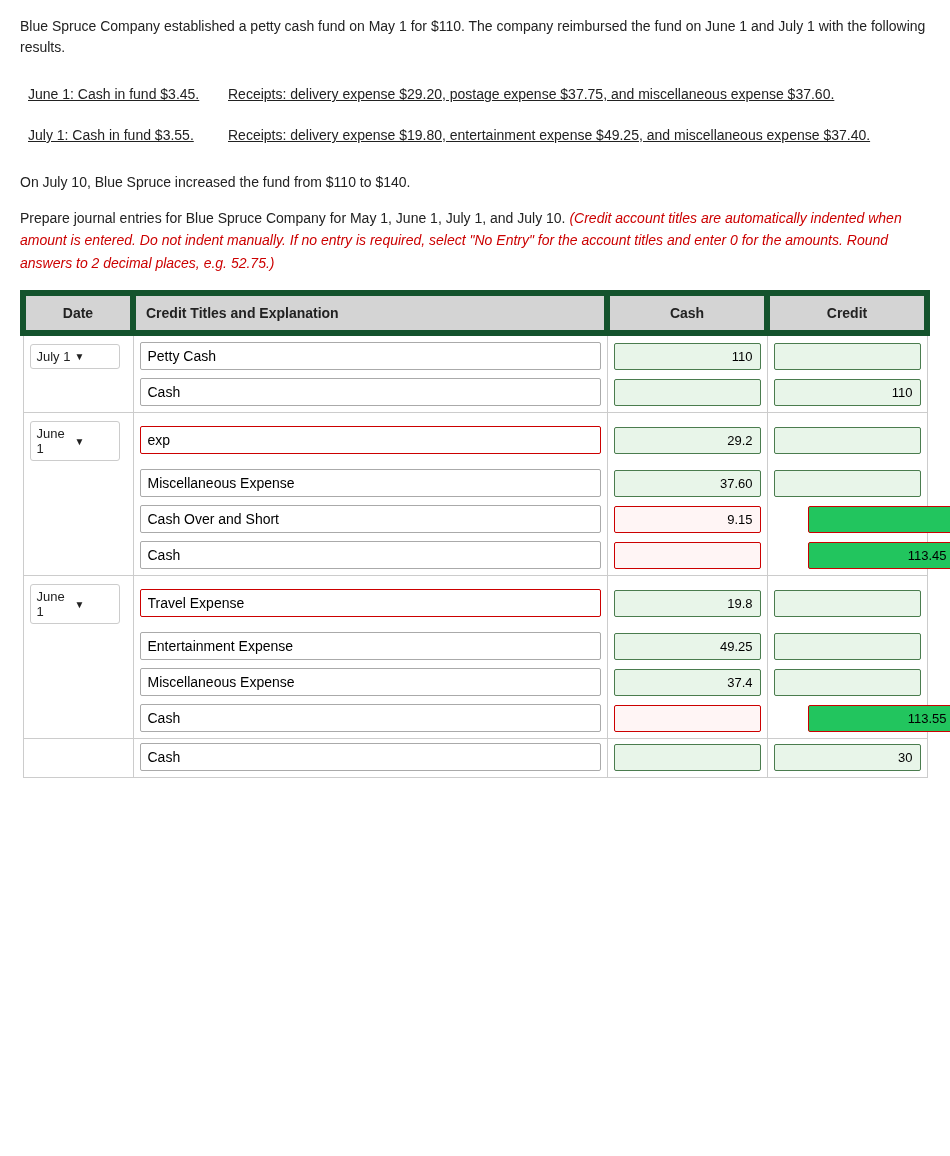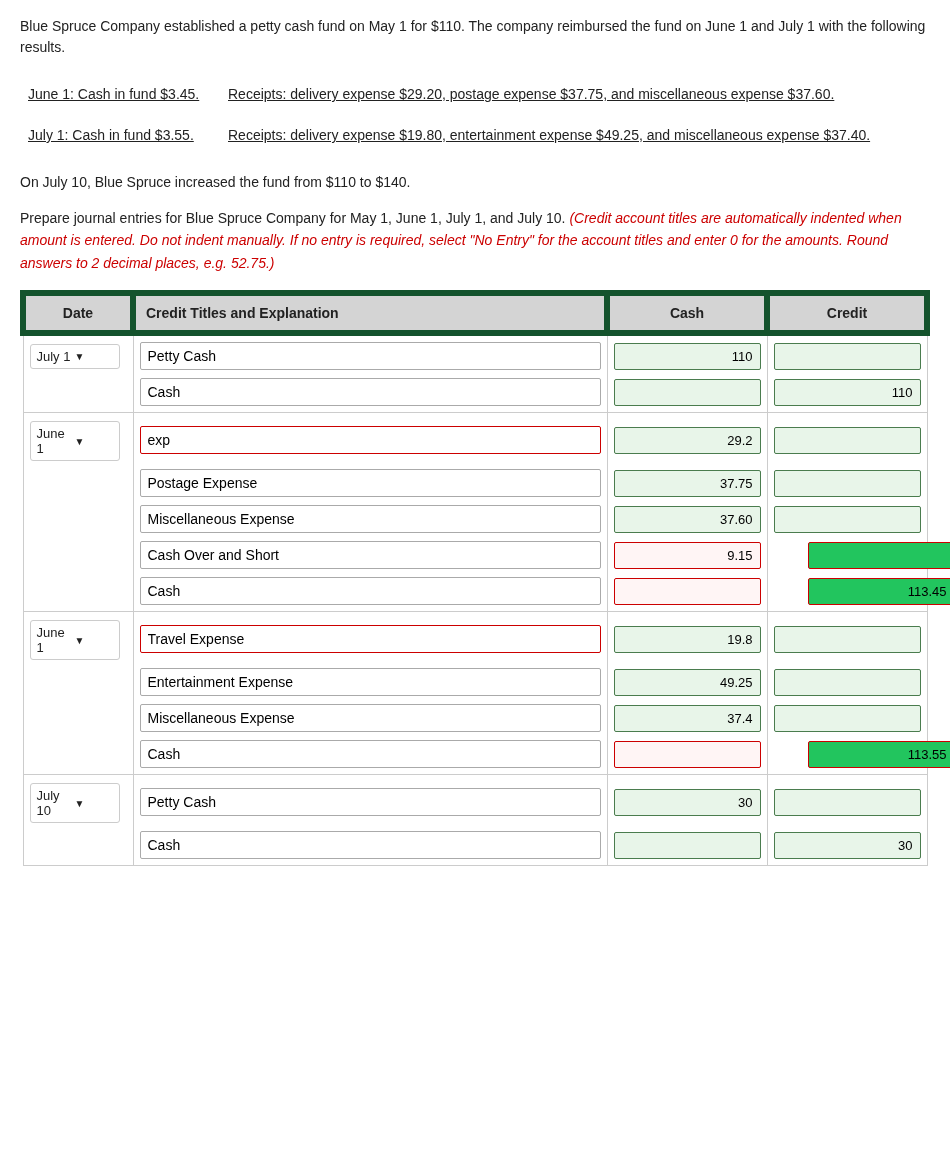--- a/index.html
+++ b/index.html
@@ -186,26 +186,20 @@
             <span>June 1</span>
             <span class="chevron">▼</span>
           </div>
         </td>
         <td><input type="text" class="inp-acct red" value="exp" style=""></td>
         <td><input type="text" class="inp-debit" value="29.2" style=""></td>
         <td><input type="text" class="inp-credit" style=""></td>
       </tr>
       <tr class="entry-row">
         <td class="td-date"></td>
-        <td><input type="text" class="inp-acct" value="Postage Expense" style=""></td>
-        <td><input type="text" class="inp-debit" value="37.75" style=""></td>
-        <td><input type="text" class="inp-credit" style=""></td>
-      </tr>
-      <tr class="entry-row">
-        <td class="td-date"></td>
         <td><input type="text" class="inp-acct" value="Miscellaneous Expense" style=""></td>
         <td><input type="text" class="inp-debit" value="37.60" style=""></td>
         <td><input type="text" class="inp-credit" style=""></td>
       </tr>
       <tr class="entry-row">
         <td class="td-date"></td>
         <td><input type="text" class="inp-acct" value="Cash Over and Short" style=""></td>
         <td><input type="text" class="inp-debit red" value="9.15" style=""></td>
         <td><input type="text" class="inp-credit red" style=""></td>
       </tr>
@@ -237,31 +231,20 @@
         <td><input type="text" class="inp-acct" value="Miscellaneous Expense" style=""></td>
         <td><input type="text" class="inp-debit" value="37.4" style=""></td>
         <td><input type="text" class="inp-credit" style=""></td>
       </tr>
       <tr class="entry-row entry-row-last">
         <td class="td-date"></td>
         <td><input type="text" class="inp-acct" value="Cash" style=""></td>
         <td><input type="text" class="inp-debit red" style=""></td>
         <td><input type="text" class="inp-credit red" value="113.55" style=""></td>
       </tr>
-      <tr class="entry-row entry-row-first">
-        <td class="td-date">
-          <div class="date-select">
-            <span>July 10</span>
-            <span class="chevron">▼</span>
-          </div>
-        </td>
-        <td><input type="text" class="inp-acct" value="Petty Cash" style=""></td>
-        <td><input type="text" class="inp-debit" value="30" style=""></td>
-        <td><input type="text" class="inp-credit" style=""></td>
-      </tr>
       <tr class="entry-row entry-row-last">
         <td class="td-date"></td>
         <td><input type="text" class="inp-acct" value="Cash" style=""></td>
         <td><input type="text" class="inp-debit" style=""></td>
         <td><input type="text" class="inp-credit" value="30" style=""></td>
       </tr>
     </tbody>
 </table>
 
 </body></html>

